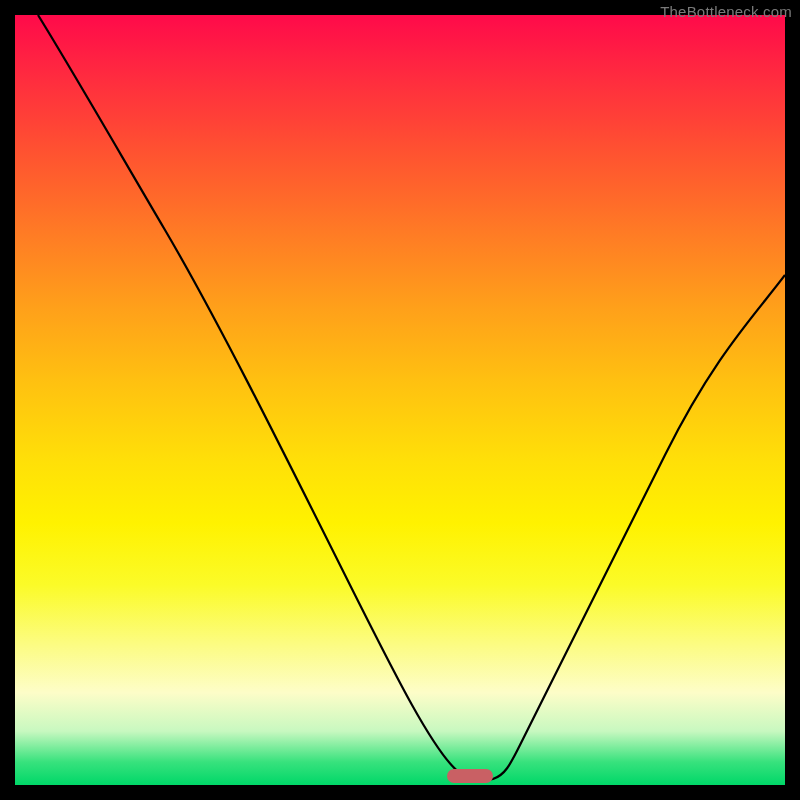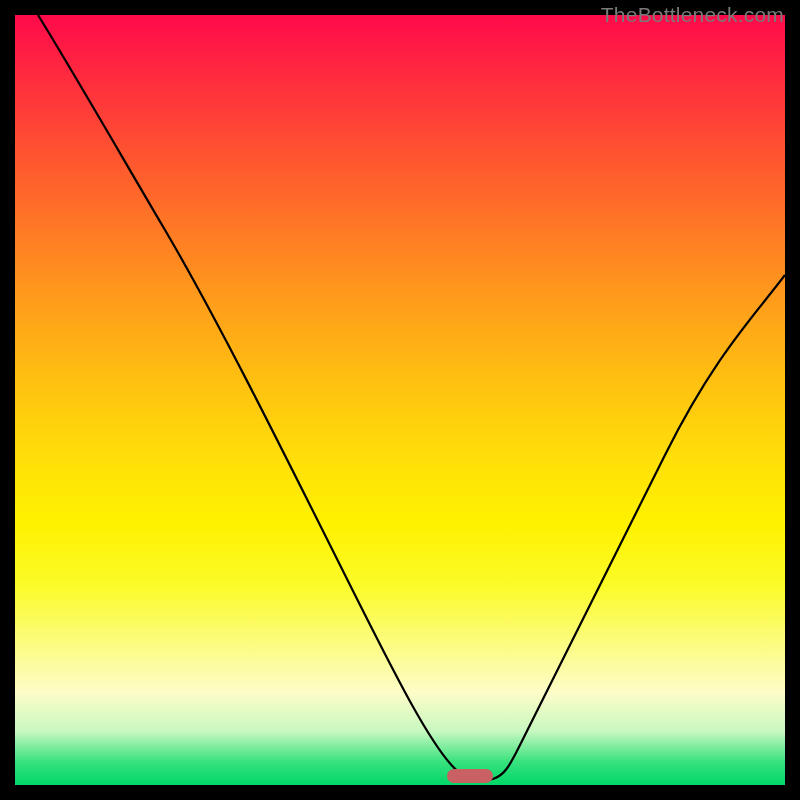--- a/index.html
+++ b/index.html
@@ -30,23 +30,23 @@
       #fcfc85 82%,
       #fdfdc8 88%,
       #c8f8c0 93%,
       #38e27d 97%,
       #00d768 100%
     );
   }
   .watermark {
     position: absolute;
     top: 3px;
-    right: 16px;
+    right: 8px;
     font-family: Arial, Helvetica, sans-serif;
-    font-size: 21px;
+    font-size: 15px;
     color: #7a7a7a;
     letter-spacing: 0.2px;
   }
   svg.curve {
     position: absolute;
     left: 0;
     top: 0;
     width: 770px;
     height: 770px;
   }

